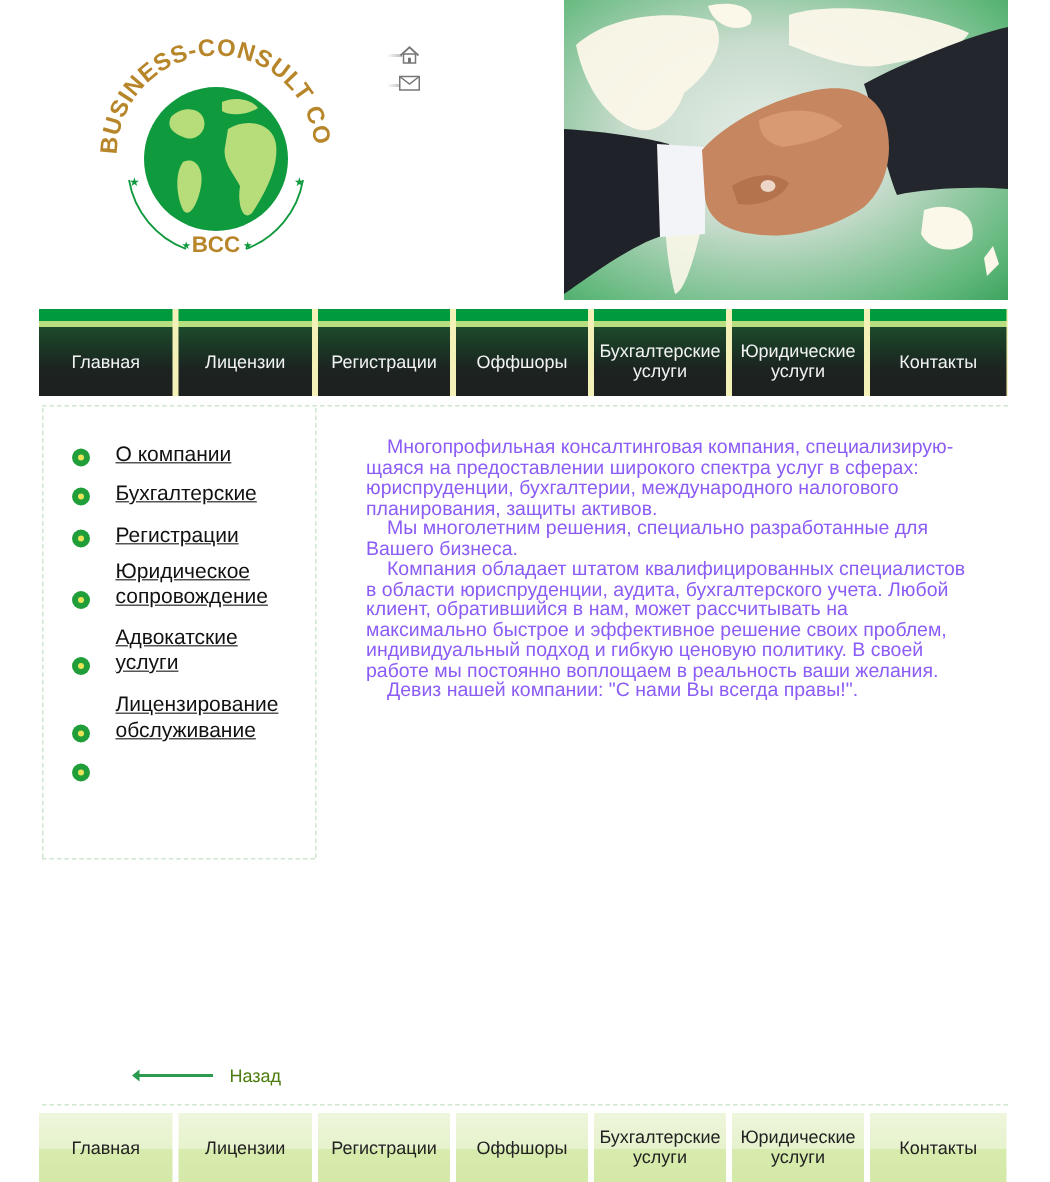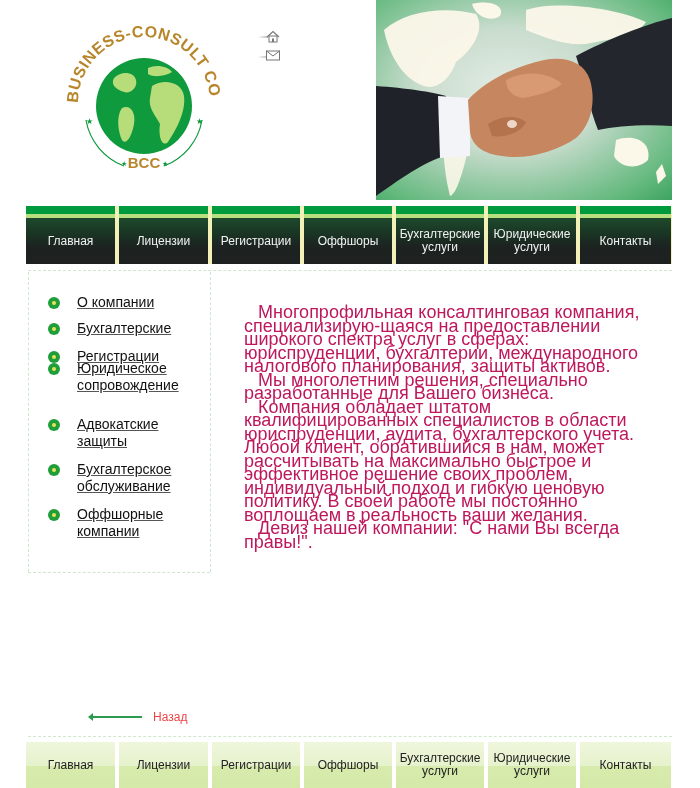--- a/index.html
+++ b/index.html
@@ -21,35 +21,35 @@
     display: flex; align-items: center; justify-content: center; padding-top: 12px; }
   .nav-item span { color: #f2f2f2; font-size: 12px; text-align: center; line-height: 13px; }
   .nav-w1 { flex: 0 0 89px; } .nav-w2 { flex: 0 0 89px; } .nav-w3 { flex: 0 0 88px; }
   .nav-w4 { flex: 0 0 88px; } .nav-w5 { flex: 0 0 88px; } .nav-w6 { flex: 0 0 88px; } .nav-w7 { flex: 0 0 91px; }
 
   .dash-h { position: absolute; height: 0; border-top: 1px dashed #cfe6cf; }
   .dash-v { position: absolute; width: 0; border-left: 1px dashed #cfe6cf; }
 
   
   .sidebar { position: absolute; left: 28px; top: 272px; width: 182px; height: 300px; }
-  .side-item { position: absolute; left: 20px; display: flex; align-items: flex-start; cursor: pointer; }
+  .side-item { position: absolute; left: 20px; display: flex; align-items: flex-end; cursor: pointer; }
   .bullet { width: 12px; height: 12px; border-radius: 50%; background: #1f9e3a; position: relative; margin-top: 3px; flex: 0 0 12px; }
   .bullet::after { content: ""; position: absolute; left: 4px; top: 4px; width: 4px; height: 4px; background: #e9e35a; border-radius: 50%; }
   .side-label { margin-left: 17px; font-size: 14px; line-height: 17px; color: #111; text-decoration: underline; text-decoration-color: #555; }
 
   
-  .content { position: absolute; left: 244px; top: 306px; width: 400px; font-size: 18px; line-height: 13.5px; color: #be185d; }
+  .content { position: absolute; left: 244px; top: 291px; width: 400px; font-size: 13px; line-height: 13.5px; color: #8b5cf6; }
   .content p { margin: 0; }
   .indent { text-indent: 14px; }
 
   
   .back { position: absolute; left: 90px; top: 710px; display: flex; align-items: center; cursor: pointer; }
   .back-arrow { width: 52px; height: 2px; background: #2c9b4f; position: relative; }
   .back-arrow::before { content: ""; position: absolute; left: -2px; top: -3px; border-right: 5px solid #2c9b4f; border-top: 4px solid transparent; border-bottom: 4px solid transparent; }
-  .back-label { margin-left: 11px; font-size: 12px; color: #ef4444; }
+  .back-label { margin-left: 11px; font-size: 12px; color: #4d7c0f; }
 
   
   .bnav { position: absolute; left: 26px; top: 742px; width: 646px; height: 46px; display: flex; gap: 4px; }
   .bnav-item { height: 46px; cursor: pointer; display: flex; align-items: center; justify-content: center;
     background: linear-gradient(180deg, #eef6dc 0, #e6f2cc 24px, #d7ebad 24px, #d4e9a8 100%); }
   .bnav-item span { color: #222; font-size: 12px; text-align: center; line-height: 13px; }
 </style>
 </head>
 <body>
 
@@ -154,35 +154,34 @@
     <span class="side-label">О компании</span>
   </a>
   <a class="side-item" style="top:48px;">
     <span class="bullet"></span>
     <span class="side-label">Бухгалтерские</span>
   </a>
   <a class="side-item" style="top:76px;">
     <span class="bullet"></span>
     <span class="side-label">Регистрации</span>
   </a>
-  <a class="side-item" style="top:88px; width:150px;">
+  <a class="side-item" style="top:100px; width:150px;">
     <span class="bullet"></span>
     <span class="side-label">Юридическое сопровождение</span>
   </a>
   <a class="side-item" style="top:144px; width:130px;">
     <span class="bullet"></span>
-    <span class="side-label">Адвокатские защиты</span>
+    <span class="side-label">Адвокатские услуги</span>
   </a>
   <a class="side-item" style="top:189px; width:150px;">
     <span class="bullet"></span>
-    <span class="side-label">Бухгалтерское обслуживание</span>
+    <span class="side-label">Лицензирование обслуживание</span>
   </a>
   <a class="side-item" style="top:234px; width:130px;">
     <span class="bullet"></span>
-    <span class="side-label">Оффшорные компании</span>
   </a>
 </aside>
 
 <main class="content">
   <p class="indent">Многопрофильная консалтинговая компания, специализирую-щаяся на предоставлении широкого спектра услуг в сферах: юриспруденции, бухгалтерии, международного налогового планирования, защиты активов.</p>
   <p class="indent">Мы многолетним решения, специально разработанные для Вашего бизнеса.</p>
   <p class="indent">Компания обладает штатом квалифицированных специалистов в области юриспруденции, аудита, бухгалтерского учета. Любой клиент, обратившийся в нам, может рассчитывать на максимально быстрое и эффективное решение своих проблем, индивидуальный подход и гибкую ценовую политику. В своей работе мы постоянно воплощаем в реальность ваши желания.</p>
   <p class="indent">Девиз нашей компании: "С нами Вы всегда правы!".</p>
 </main>
 

